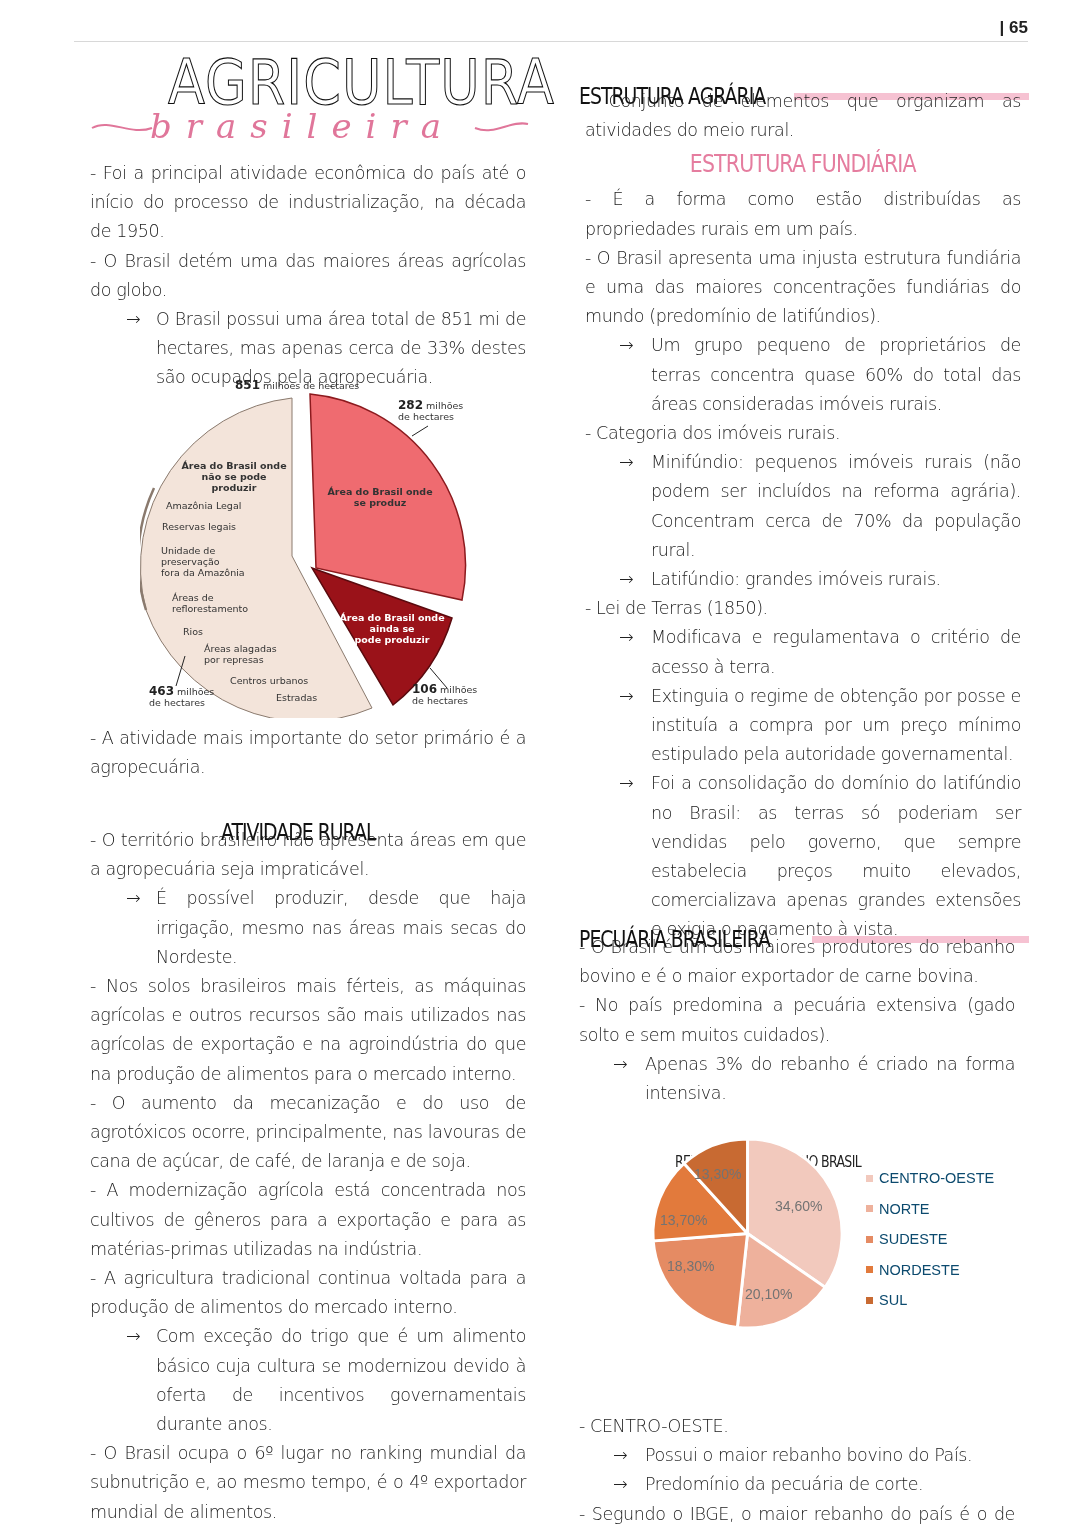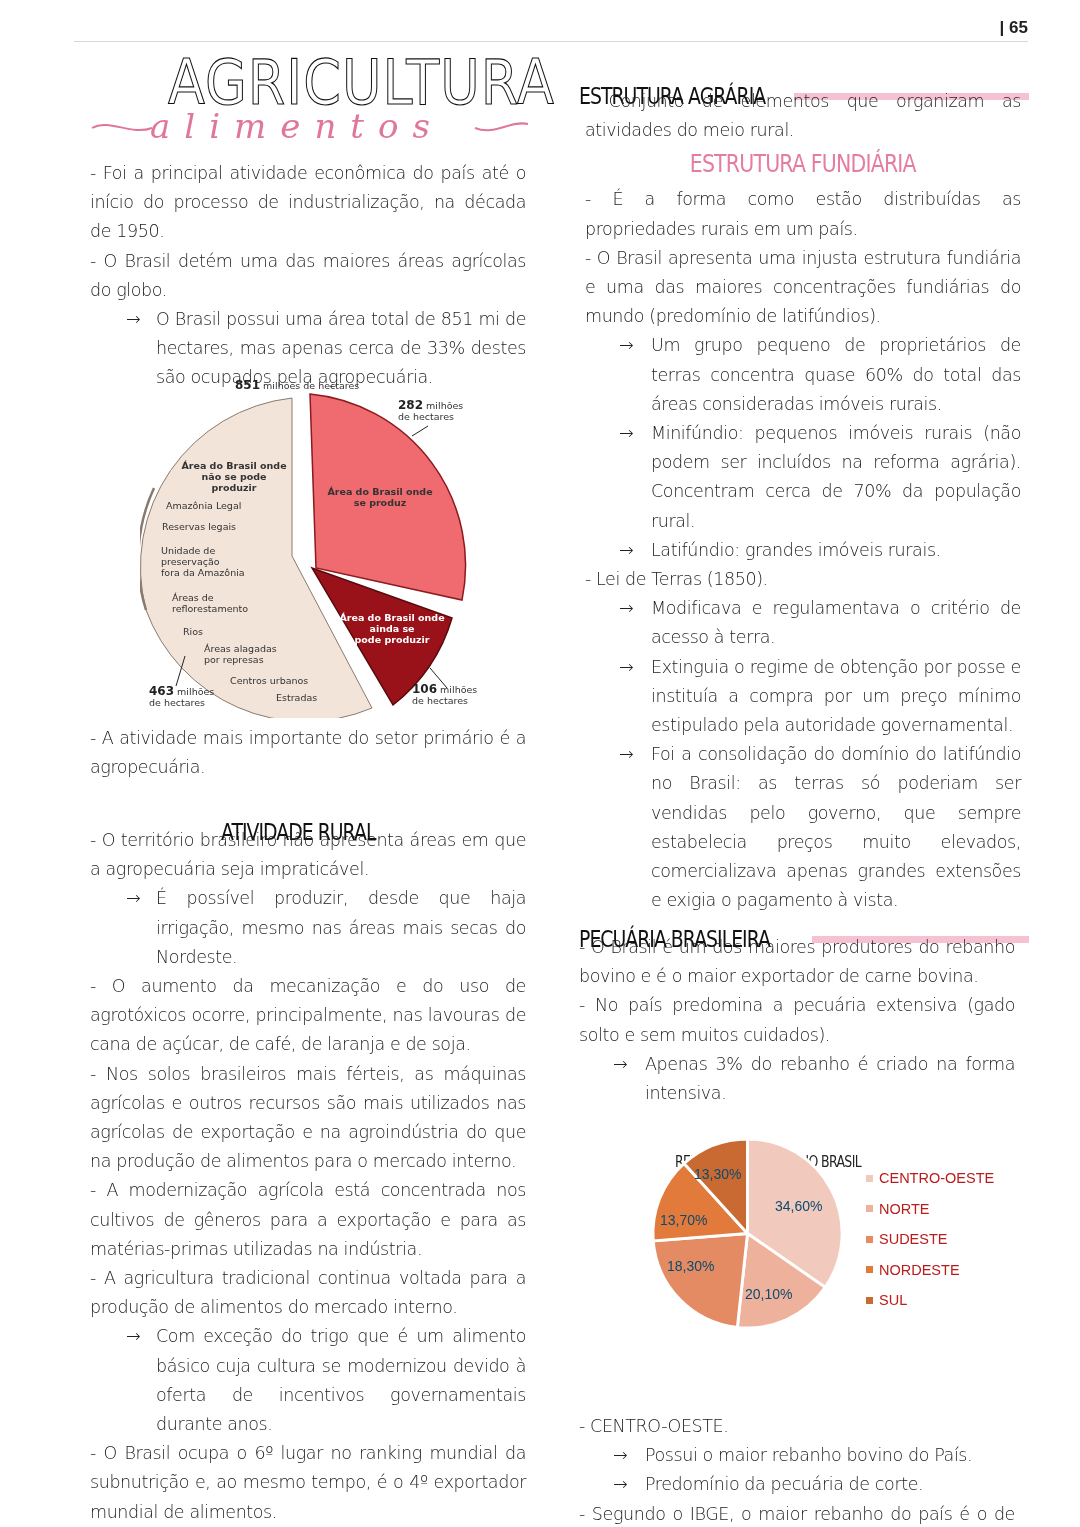--- a/index.html
+++ b/index.html
@@ -30,38 +30,38 @@
   .pie1 { position: absolute; left: 140px; top: 378px; width: 340px; height: 340px; }
   .pie1 .lbl { position: absolute; font-family: "DejaVu Sans", sans-serif; font-size: 9.5px; color: #333; line-height: 11px; }
   .pie1 .lbl b { font-size: 12px; color: #222; }
   .pie1 .lbl.bold { font-weight: bold; text-align: center; }
   .pie1 .lbl.white { color: #fff; font-weight: bold; text-align: center; }
 
   
   .pie2-title { position: absolute; left: 675px; top: 1112px; font-size: 16px; letter-spacing: -0.8px; color: #222; margin-top: 40px; }
   .pie2-title span { display: inline-block; transform: scaleX(0.78); transform-origin: left center; white-space: nowrap; }
   .pie2 { position: absolute; left: 650px; top: 1136px; width: 195px; height: 195px; }
-  .pie2 .pct { position: absolute; font-family: "Liberation Sans", sans-serif; font-size: 14px; color: #0c4a6e; }
-  .legend { position: absolute; left: 866px; top: 1163px; font-family: "Liberation Sans", sans-serif; font-size: 14.5px; color: #b91c1c; }
+  .pie2 .pct { position: absolute; font-family: "Liberation Sans", sans-serif; font-size: 14px; color: #737373; }
+  .legend { position: absolute; left: 866px; top: 1163px; font-family: "Liberation Sans", sans-serif; font-size: 14.5px; color: #0c4a6e; }
   .legend .item { display: flex; align-items: center; height: 30.5px; }
   .legend .sw { width: 7px; height: 7px; margin-right: 6px; }
 </style>
 </head>
 <body>
 
 <div class="page-num">| 65</div>
 <div class="top-rule"></div>
 
 <div class="title-main">AGRICULTURA</div>
 <div class="title-sub-wrap">
   <svg width="440" height="40" style="position:absolute;left:0;top:0">
     <path d="M2 22 C 20 12, 40 30, 62 22" stroke="#e0769a" stroke-width="2" fill="none"></path>
     <path d="M385 22 C 405 30, 420 14, 438 18" stroke="#e0769a" stroke-width="2" fill="none"></path>
   </svg>
-  <span class="title-sub">alimentos</span>
+  <span class="title-sub">brasileira</span>
 </div>
 
 <div class="abs" style="left:90px; top:159px; width:436px;">
   <p class="para">- Foi a principal atividade econômica do país até o início do processo de industrialização, na década de 1950.</p>
   <p class="para">- O Brasil detém uma das maiores áreas agrícolas do globo.</p>
   <p class="para arrow"><span class="arr">→</span><span>O Brasil possui uma área total de 851 mi de hectares, mas apenas cerca de 33% destes são ocupados pela agropecuária.</span></p>
 </div>
 
 <div class="pie1">
   <svg width="340" height="340" viewBox="0 0 340 340" style="position:absolute;left:0;top:0">
@@ -105,40 +105,41 @@
 
 <div class="abs" style="left:90px; top:790px; width:450px;">
   <div class="sec-head" style="height:34px;flex-direction:column;">
     <span class="txt">ATIVIDADE RURAL</span>
     <span class="bar" style="margin-left:-20px;"></span>
   </div>
 </div>
 <div class="abs" style="left:90px; top:826px; width:436px;">
   <p class="para">- O território brasileiro não apresenta áreas em que a agropecuária seja impraticável.</p>
   <p class="para arrow"><span class="arr">→</span><span>É possível produzir, desde que haja irrigação, mesmo nas áreas mais secas do Nordeste.</span></p>
+  <p class="para">- Nos solos brasileiros mais férteis, as máquinas agrícolas e outros recursos são mais utilizados nas agrícolas de exportação e na agroindústria do que na produção de alimentos para o mercado interno.</p>
   <p class="para">- O aumento da mecanização e do uso de agrotóxicos ocorre, principalmente, nas lavouras de cana de açúcar, de café, de laranja e de soja.</p>
-  <p class="para">- Nos solos brasileiros mais férteis, as máquinas agrícolas e outros recursos são mais utilizados nas agrícolas de exportação e na agroindústria do que na produção de alimentos para o mercado interno.</p>
   <p class="para">- A modernização agrícola está concentrada nos cultivos de gêneros para a exportação e para as matérias-primas utilizadas na indústria.</p>
   <p class="para">- A agricultura tradicional continua voltada para a produção de alimentos do mercado interno.</p>
   <p class="para arrow"><span class="arr">→</span><span>Com exceção do trigo que é um alimento básico cuja cultura se modernizou devido à oferta de incentivos governamentais durante anos.</span></p>
   <p class="para">- O Brasil ocupa o 6º lugar no ranking mundial da subnutrição e, ao mesmo tempo, é o 4º exportador mundial de alimentos.</p>
 </div>
 
 <div class="abs" style="left:579px; top:50px; width:450px;">
   <div class="sec-head" style="height:34px;">
     <span class="txt">ESTRUTURA AGRÁRIA</span>
     <span class="bar" style="margin-left:-12px;"></span>
   </div>
 </div>
 <div class="abs" style="left:579px; top:87px; width:436px;margin-left:6px;">
   <p class="para">- Conjunto de elementos que organizam as atividades do meio rural.</p>
   <div class="sub-head" style="height:40px; line-height:38px;"><span>ESTRUTURA FUNDIÁRIA</span></div>
   <p class="para">- É a forma como estão distribuídas as propriedades rurais em um país.</p>
   <p class="para">- O Brasil apresenta uma injusta estrutura fundiária e uma das maiores concentrações fundiárias do mundo (predomínio de latifúndios).</p>
   <p class="para arrow r"><span class="arr">→</span><span>Um grupo pequeno de proprietários de terras concentra quase 60% do total das áreas consideradas imóveis rurais.</span></p>
+  <p class="para">- Categoria dos imóveis rurais.</p>
   <p class="para arrow r"><span class="arr">→</span><span>Minifúndio: pequenos imóveis rurais (não podem ser incluídos na reforma agrária). Concentram cerca de 70% da população rural.</span></p>
   <p class="para arrow r"><span class="arr">→</span><span>Latifúndio: grandes imóveis rurais.</span></p>
   <p class="para">- Lei de Terras (1850).</p>
   <p class="para arrow r"><span class="arr">→</span><span>Modificava e regulamentava o critério de acesso à terra.</span></p>
   <p class="para arrow r"><span class="arr">→</span><span>Extinguia o regime de obtenção por posse e instituía a compra por um preço mínimo estipulado pela autoridade governamental.</span></p>
   <p class="para arrow r"><span class="arr">→</span><span>Foi a consolidação do domínio do latifúndio no Brasil: as terras só poderiam ser vendidas pelo governo, que sempre estabelecia preços muito elevados, comercializava apenas grandes extensões e exigia o pagamento à vista.</span></p>
 </div>
 
 <div class="abs" style="left:579px; top:893px; width:450px;">
   <div class="sec-head" style="height:34px;gap:26px;">

